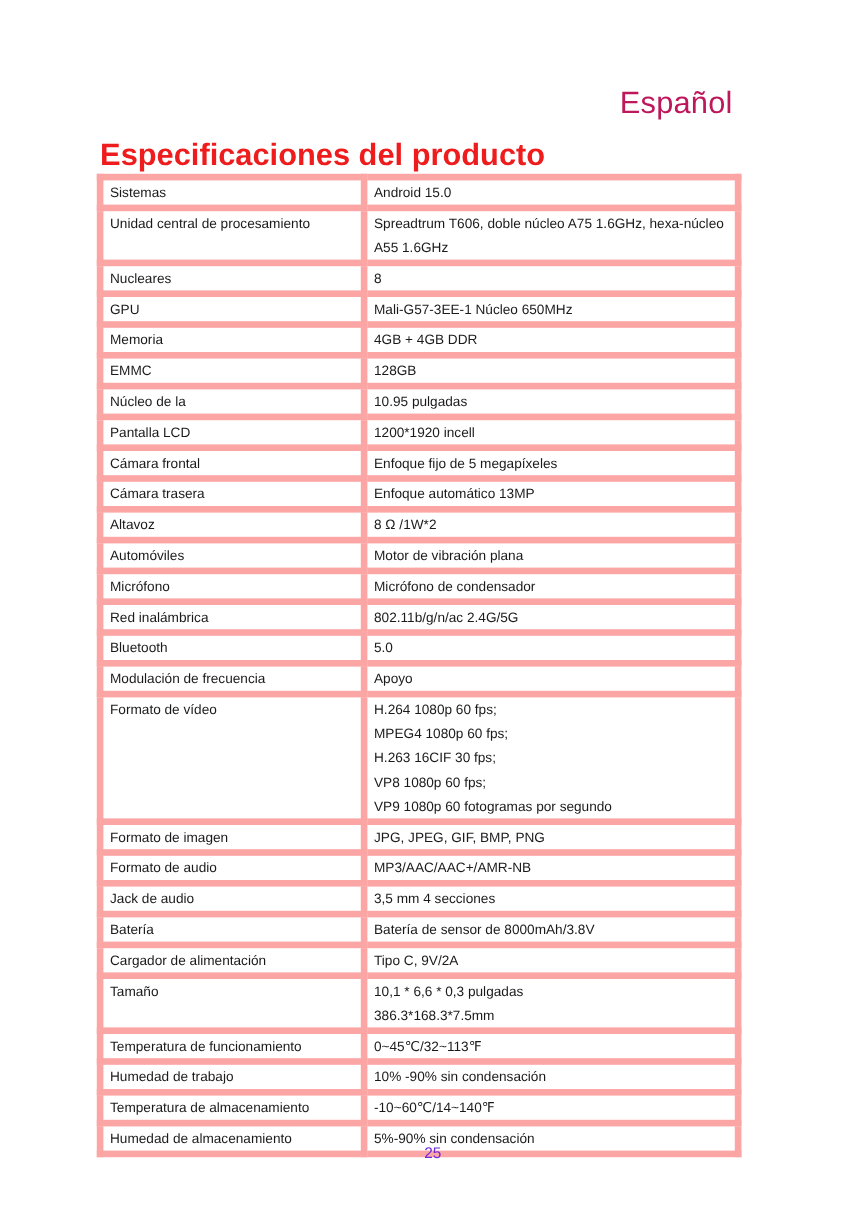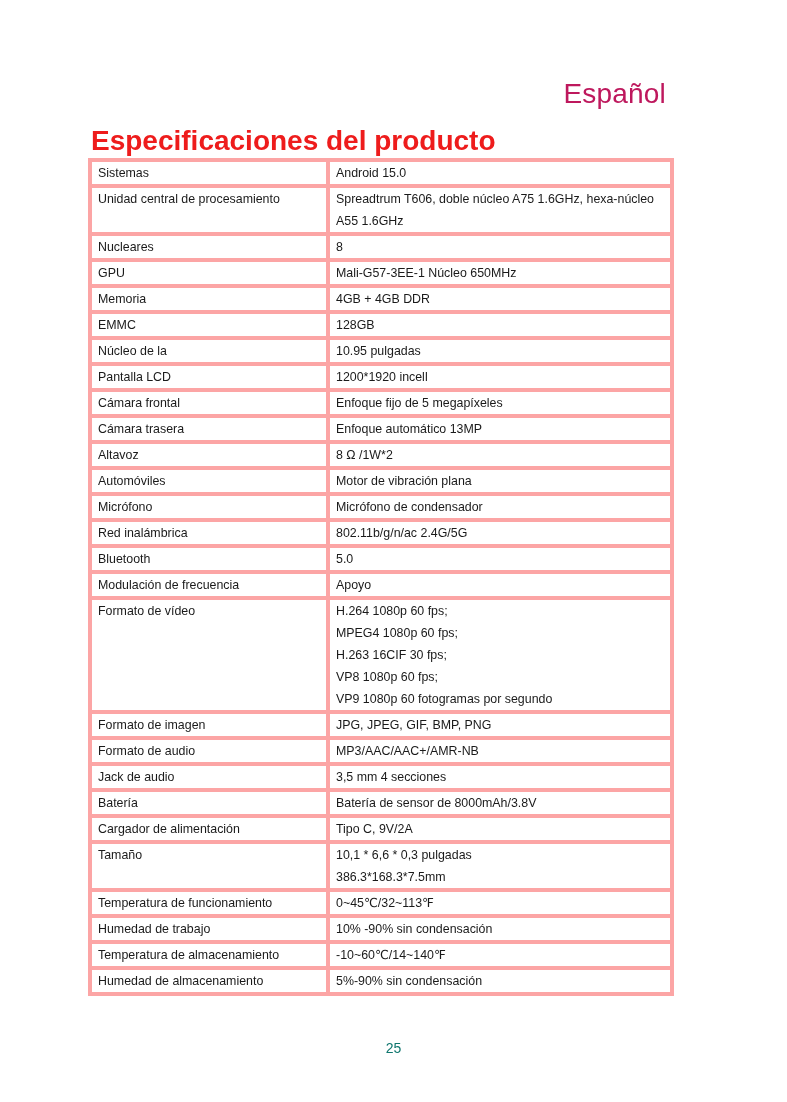--- a/index.html
+++ b/index.html
@@ -4,26 +4,26 @@
 <style>
   html, body { margin: 0; padding: 0; background: #ffffff; }
   body { width: 787px; height: 1102px; position: relative; overflow: hidden;
          font-family: "Liberation Sans", "DejaVu Sans", sans-serif; color: #1a1a1a; }
   .lang-title { position: absolute; right: 121px; top: 78px; font-size: 28px; font-weight: normal;
                 color: #be185d; letter-spacing: 0.2px; }
   .section-title { position: absolute; left: 91px; top: 125px; font-size: 28px; font-weight: bold;
                    color: #ee1c1c; }
   table.spec { position: absolute; left: 88px; top: 158px; width: 586px; border-collapse: collapse;
                font-size: 12.4px; line-height: 22px; }
-  table.spec td { border: 4px solid #fca5a5; padding: 0 6px; vertical-align: top; }
+  table.spec td { border: 6px solid #fca5a5; padding: 0 6px; vertical-align: top; }
   table.spec td.k { width: 222px; }
   table.spec td.v { padding-left: 6px; padding-right: 6px; }
   .line { display: block; }
   .page-num { position: absolute; left: 0; width: 787px; top: 1040px; text-align: center;
-              font-size: 14px; color: #0f766e; }
+              font-size: 14px; color: #6d28d9; }
 </style>
 </head>
 <body>
 
 <div class="lang-title">Español</div>
 <div class="section-title">Especificaciones del producto</div>
 
 <table class="spec">
   <tbody id="spec-body">
       <tr>

